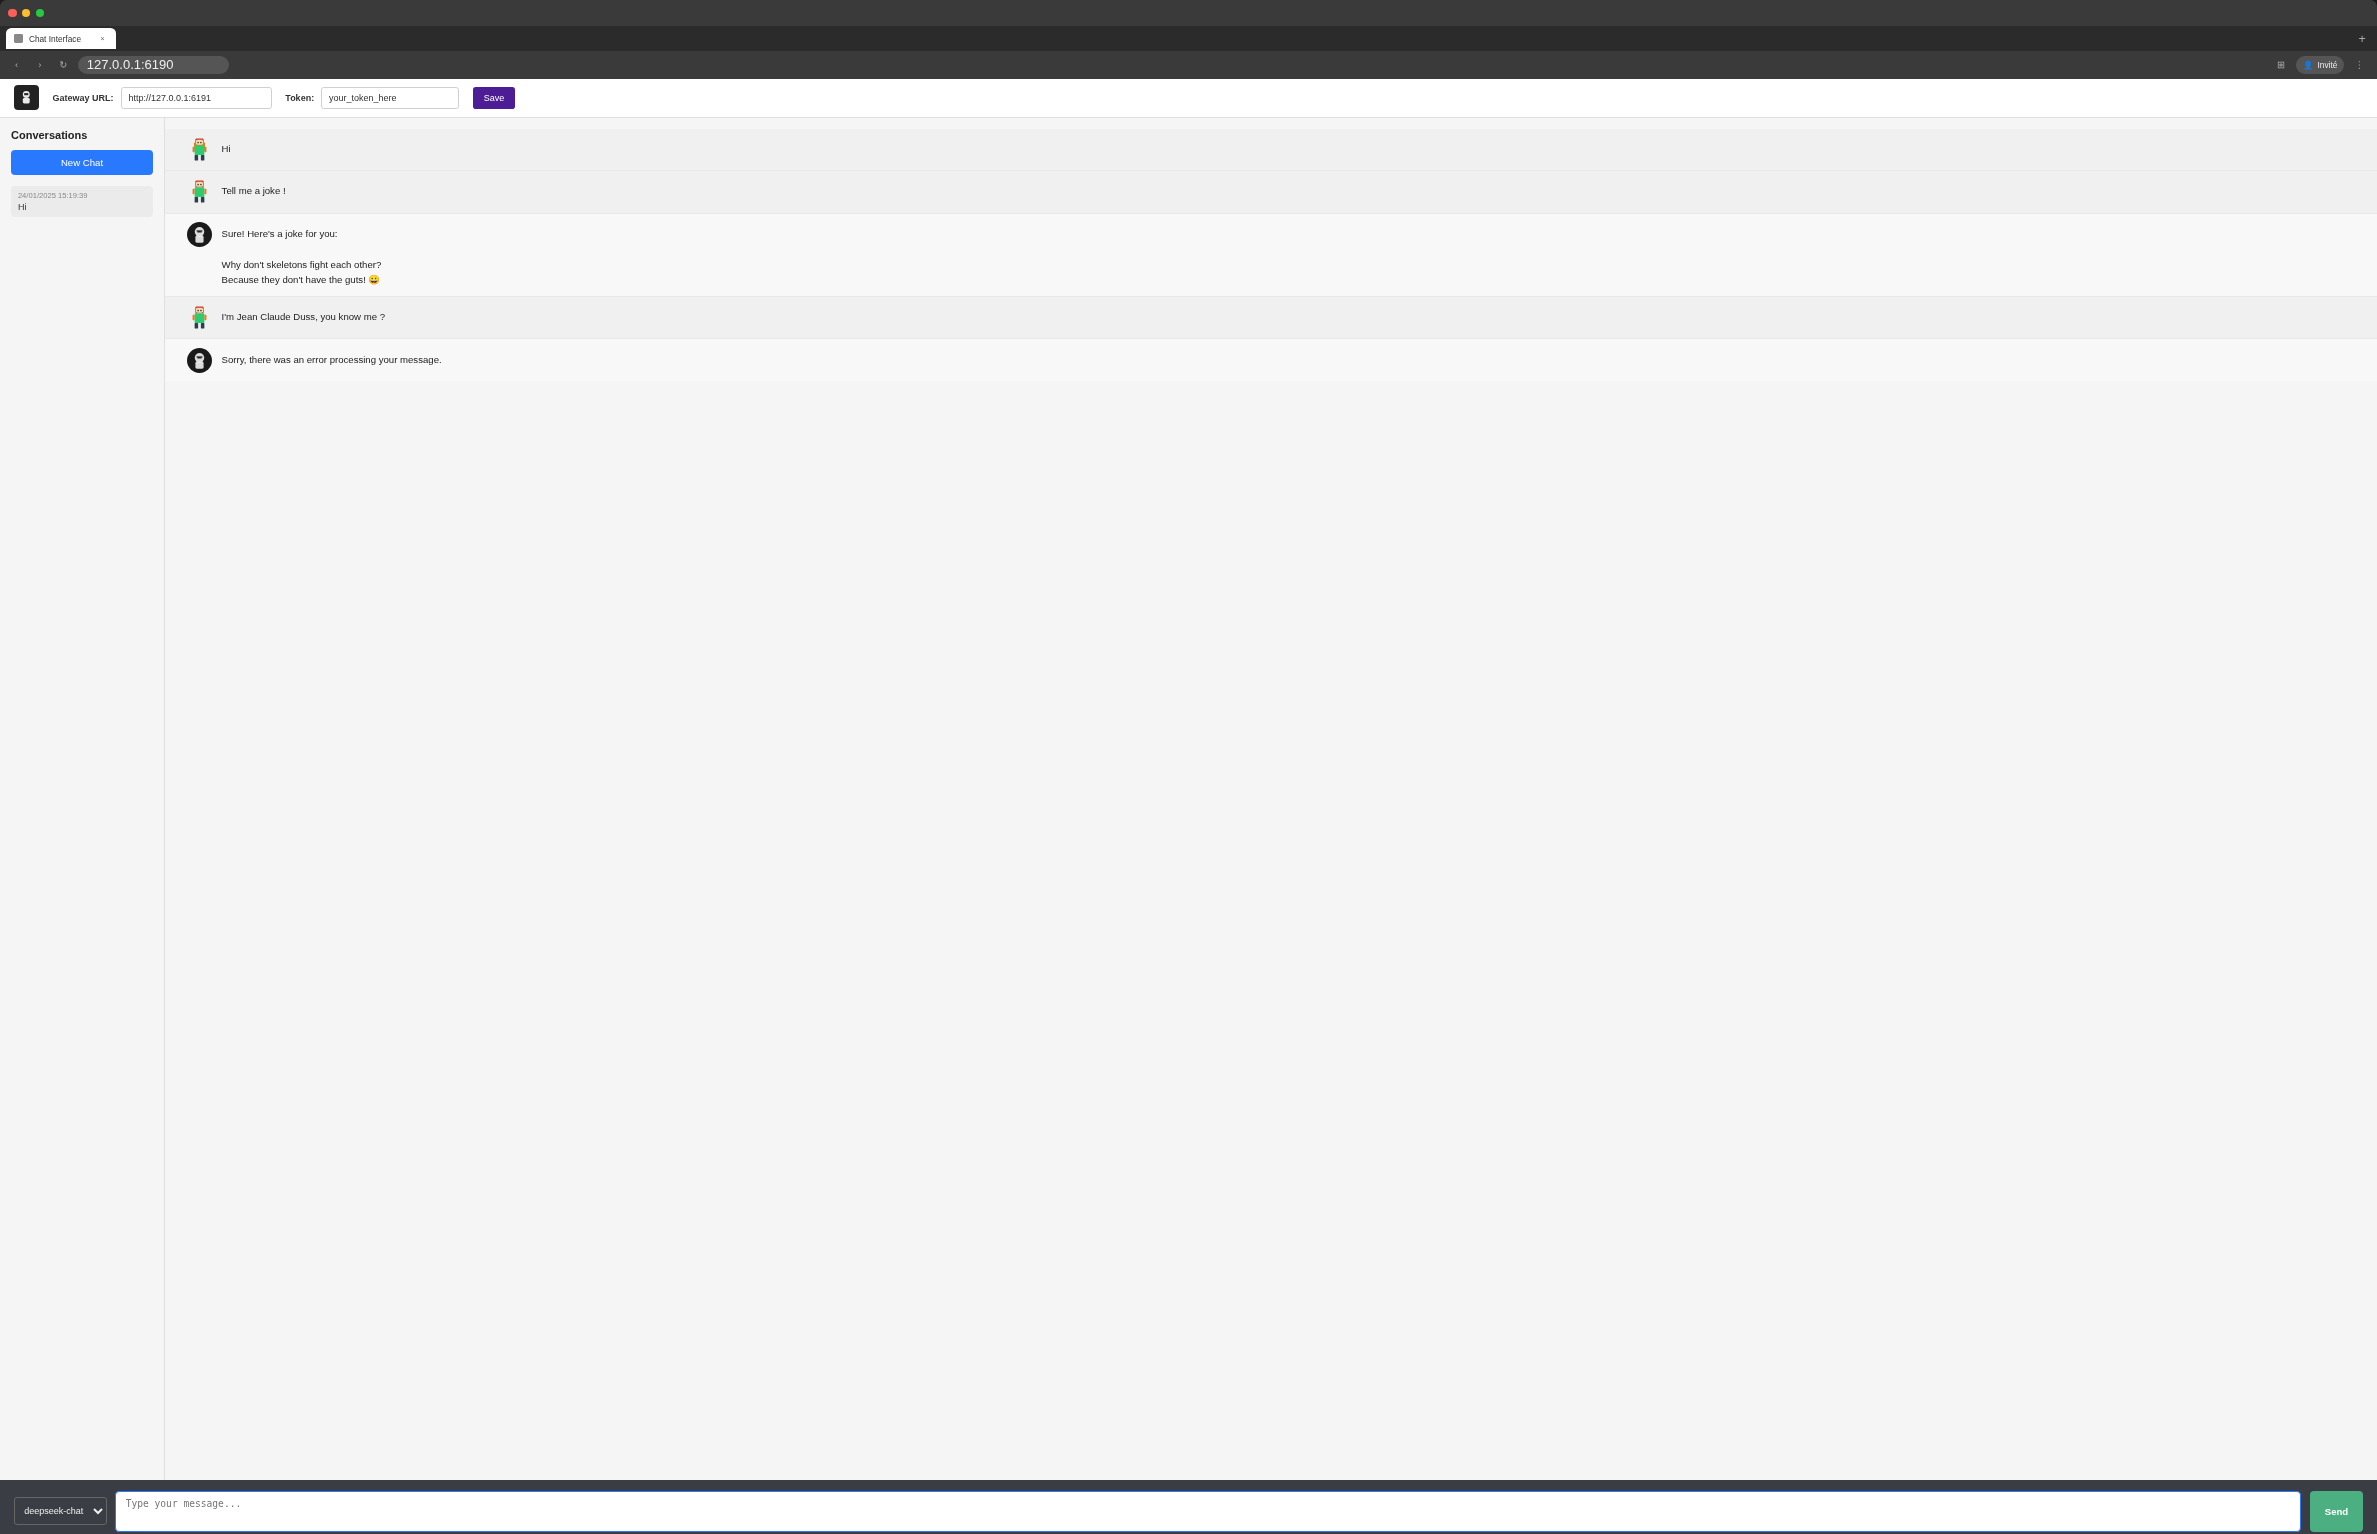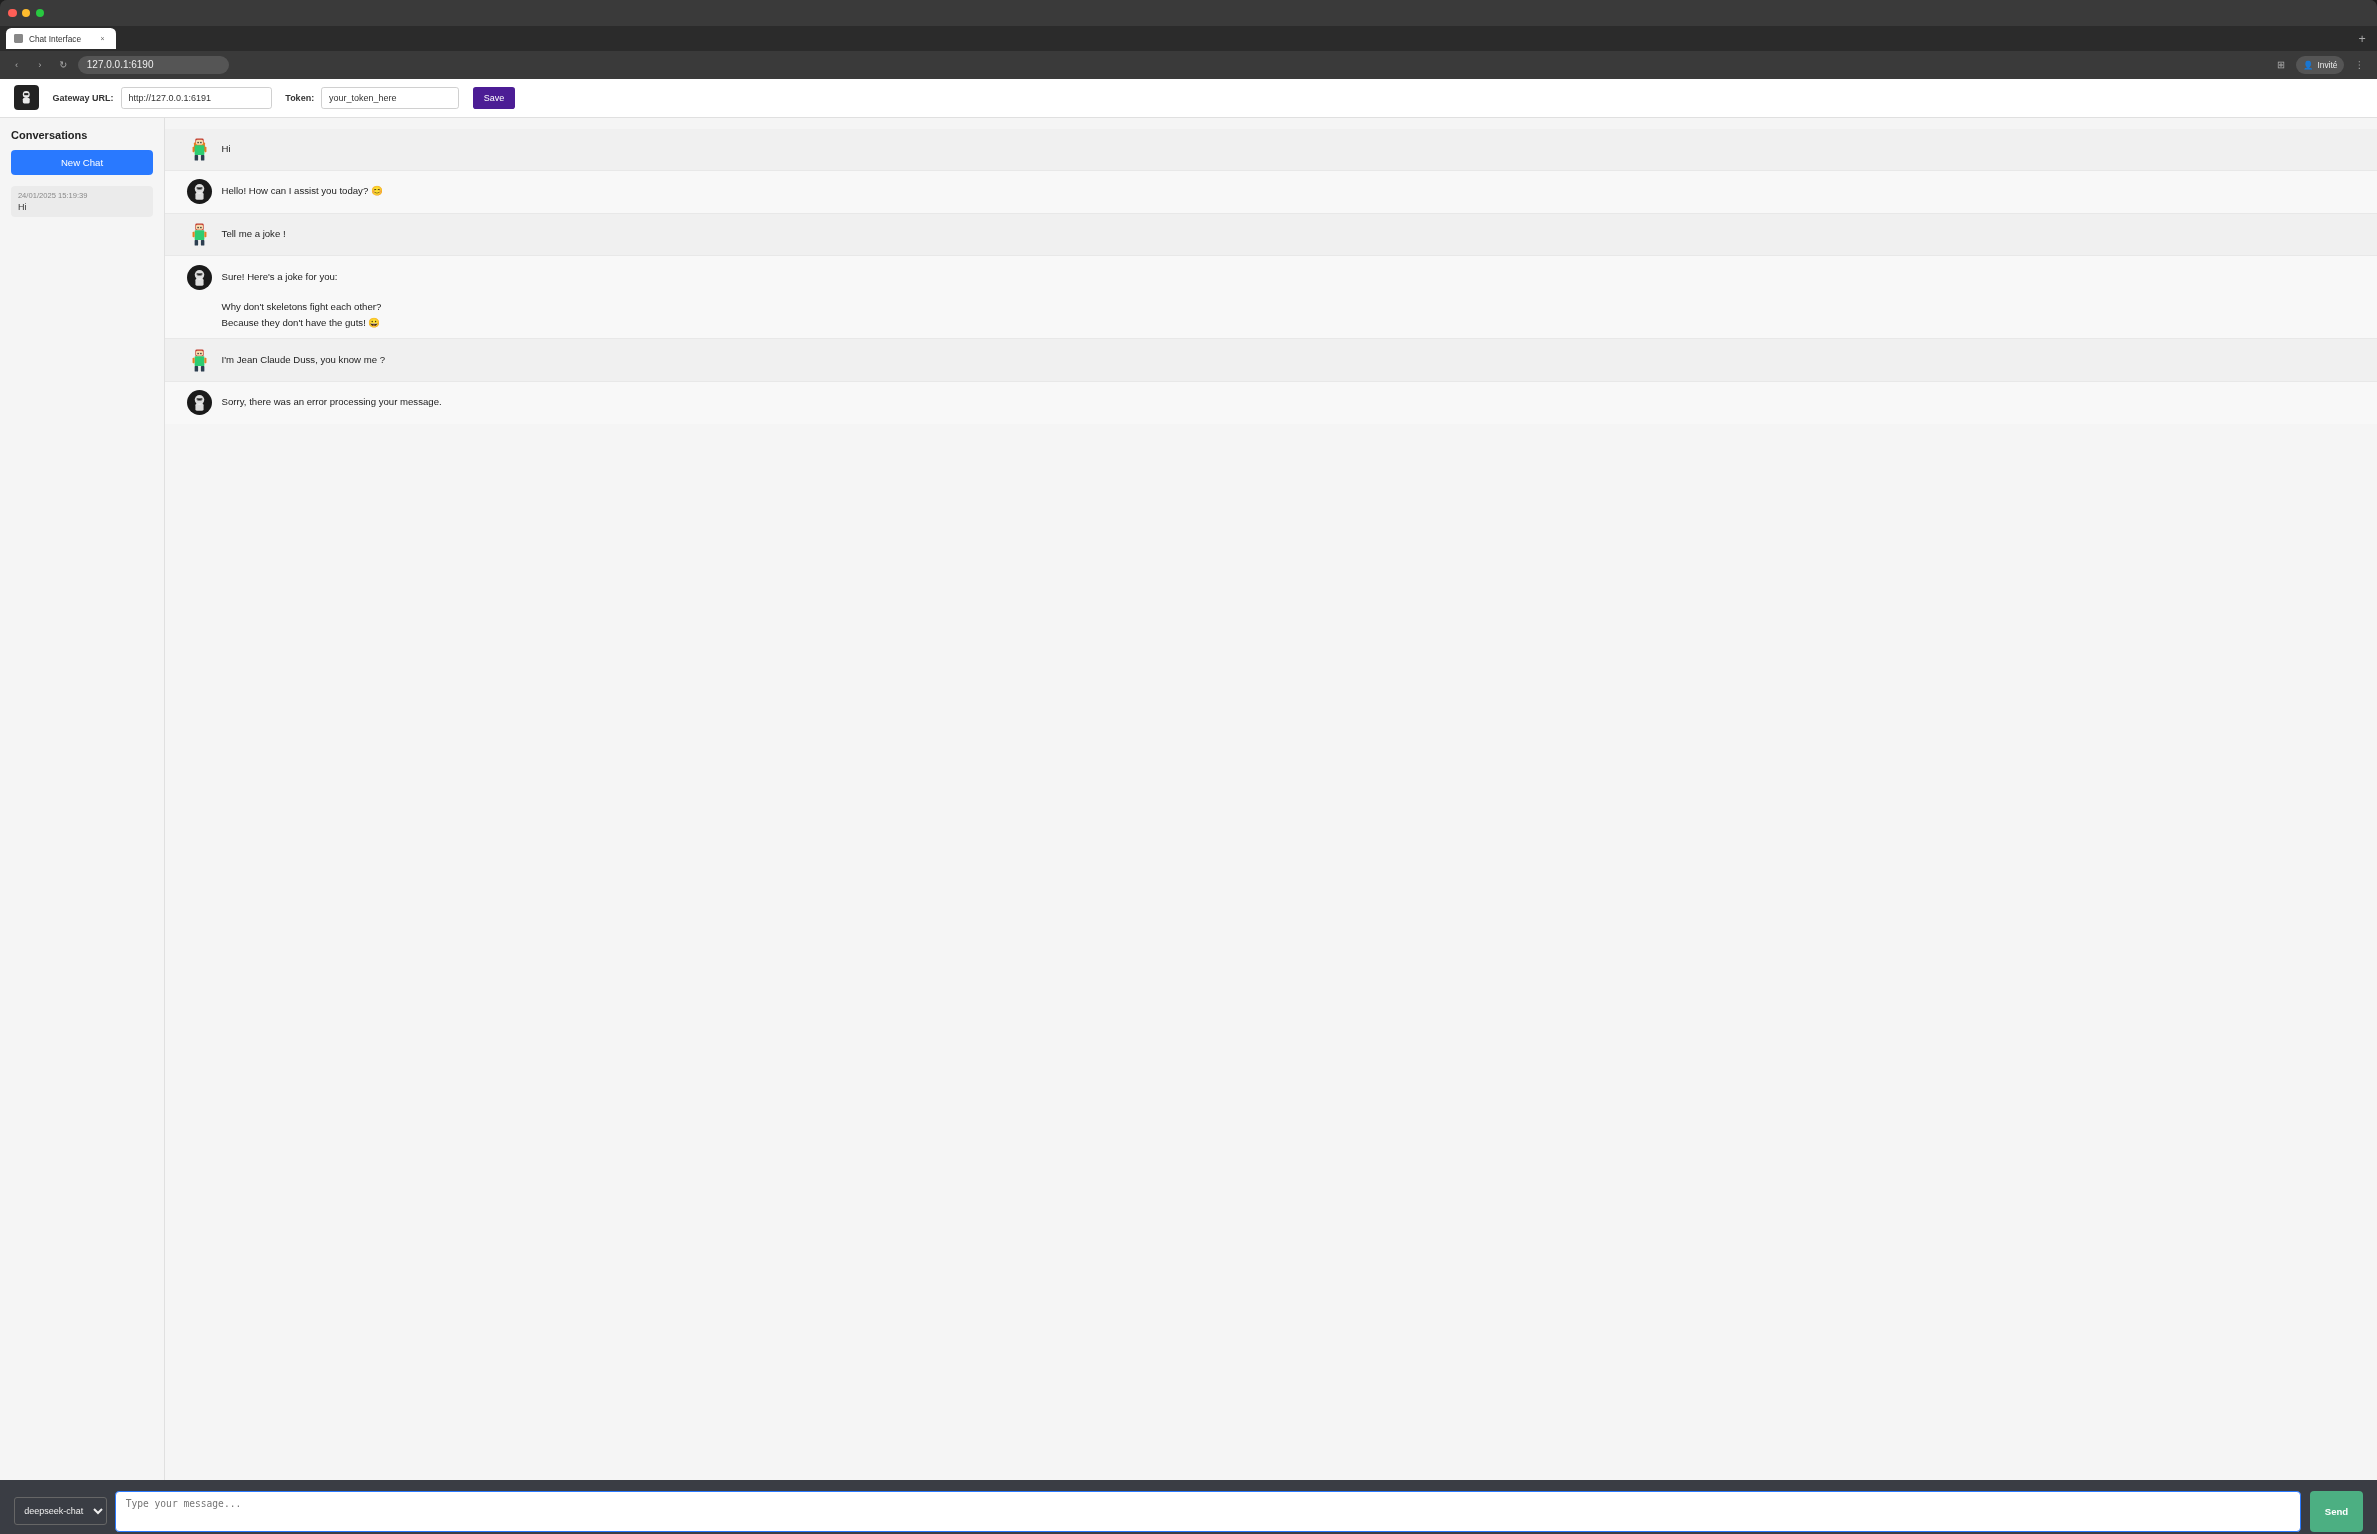--- a/index.html
+++ b/index.html
@@ -80,21 +80,21 @@
       color: #aaa;
       cursor: pointer;
       border-radius: 2.8px;
       font-size: 9.6px;
     }
     .address-input {
       background: #555;
       border: none;
       border-radius: 11px;
       color: #eee;
-      font-size: 10px;
+      font-size: 13px;
       padding: 2.8px 8.3px;
       flex: 1;
       height: 18px;
       outline: none;
     }
     .browser-actions {
       display: flex; align-items: center; gap: 5.5px; margin-left: auto;
     }
     .browser-action-btn {
       width: 19px; height: 19px;
@@ -383,32 +383,20 @@
               <rect x="20" y="26" width="5" height="8" rx="1" fill="#2c3e50"></rect>
               <rect x="13" y="4" width="10" height="7" rx="2" fill="#fadcad"></rect>
               <rect x="15" y="7" width="2" height="2" fill="#333"></rect>
               <rect x="19" y="7" width="2" height="2" fill="#333"></rect>
               <rect x="11" y="12" width="14" height="14" rx="1" fill="#2ecc71"></rect>
             </svg>
           </div>
           <div class="message-content">Hi</div>
         </div>
 
-        <div class="message-row" style="background:#f8f8f8;">
-          <div class="bot-logo-sm">
-            <svg width="19" height="19" viewBox="0 0 28 28">
-              <circle cx="14" cy="10" r="7" fill="#fff" opacity="0.85"></circle>
-              <rect x="8" y="16" width="12" height="10" rx="2" fill="#fff" opacity="0.85"></rect>
-              <rect x="11" y="8" width="6" height="3" fill="#1a1a1a"></rect>
-              <circle cx="11" cy="9" r="1.5" fill="#555"></circle>
-              <circle cx="17" cy="9" r="1.5" fill="#555"></circle>
-            </svg>
-          </div>
-          <div class="message-content">Hello! How can I assist you today? 😊</div>
-        </div>
 
         <div class="message-row">
           <div class="avatar avatar-user">
             <svg width="25" height="25" viewBox="0 0 36 36">
               <rect x="12" y="2" width="12" height="10" rx="2" fill="#c0392b"></rect>
               <rect x="13" y="4" width="10" height="7" rx="2" fill="#fadcad"></rect>
               <rect x="15" y="7" width="2" height="2" fill="#333"></rect>
               <rect x="19" y="7" width="2" height="2" fill="#333"></rect>
               <rect x="11" y="12" width="14" height="14" rx="1" fill="#2ecc71"></rect>
               <rect x="8" y="14" width="3" height="8" rx="1" fill="#e67e22"></rect>

